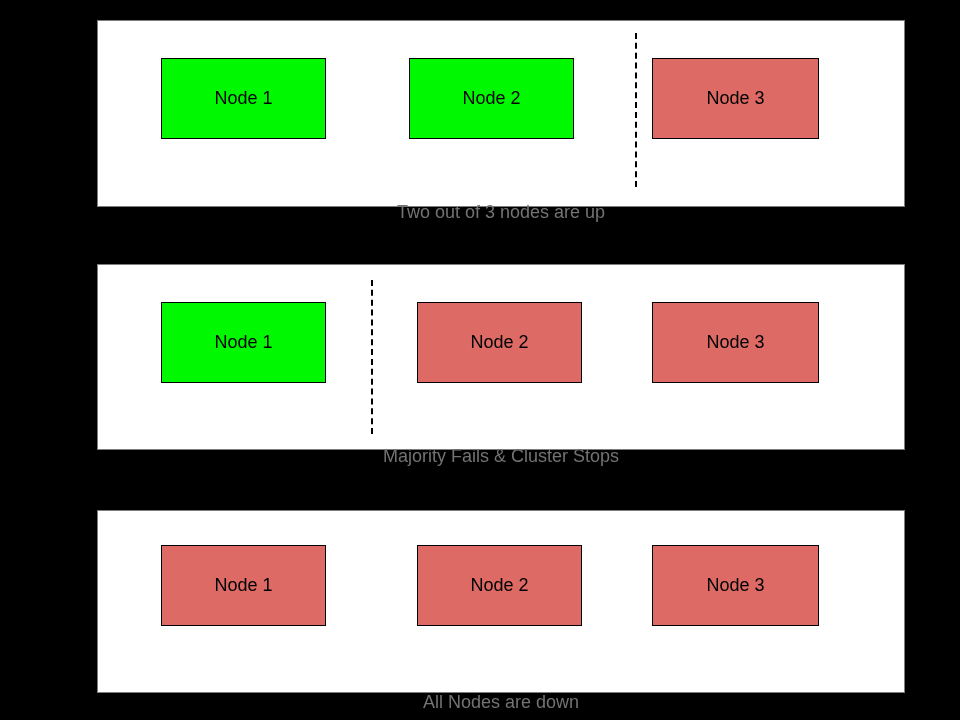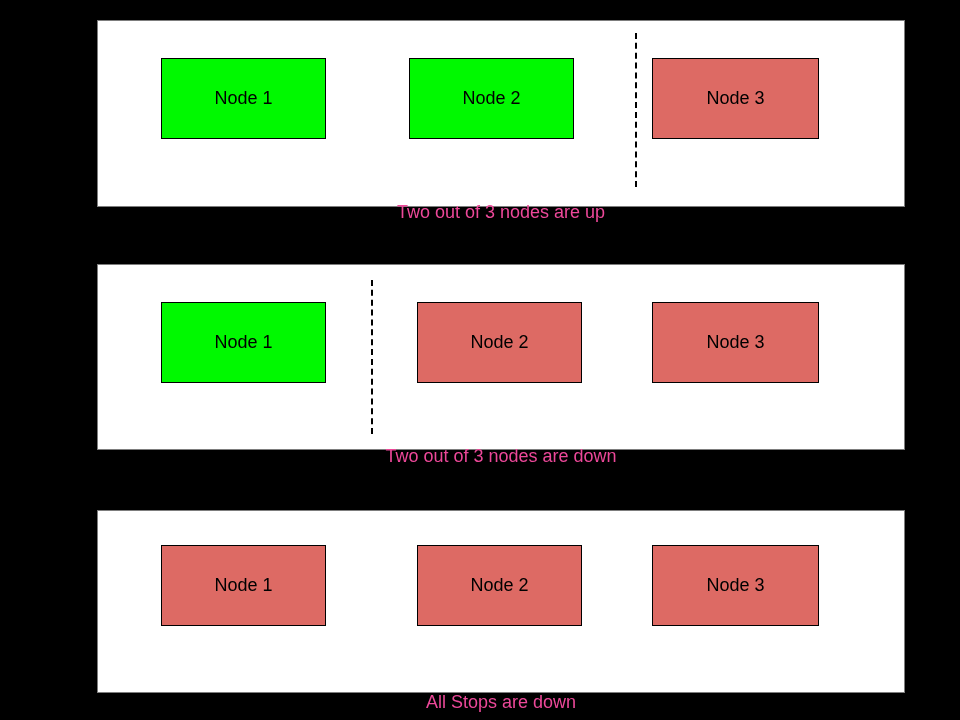--- a/index.html
+++ b/index.html
@@ -54,21 +54,21 @@
   .divider-p2 { left: 273px; top: 15px; height: 154px; }
 
   .caption {
     position: absolute;
     left: 0;
     right: 0;
     top: 136px;
     text-align: center;
     font-size: 18px;
     line-height: 22px;
-    color: #ec4899;
+    color: #737373;
     white-space: pre;
   }
 </style>
 </head>
 <body>
 
 <div class="canvas">
 
   <section class="panel panel-1">
     <div class="node n1" style="background: rgb(0, 249, 0);">
@@ -92,34 +92,33 @@
       <span>Node 1</span>
     </div>
     <div class="node n2b" style="background: rgb(221, 106, 100);">
       <span>Node 2</span>
     </div>
     <div class="node n3" style="background: rgb(221, 106, 100);">
       <span>Node 3</span>
     </div>
     <div class="divider divider-p2"></div>
     <div class="caption">
-      <div>Two out of 3 nodes are down</div>
       <div>Majority Fails &amp; Cluster Stops</div>
     </div>
   </section>
 
   <section class="panel panel-3">
     <div class="node n1" style="background: rgb(221, 106, 100);">
       <span>Node 1</span>
     </div>
     <div class="node n2b" style="background: rgb(221, 106, 100);">
       <span>Node 2</span>
     </div>
     <div class="node n3" style="background: rgb(221, 106, 100);">
       <span>Node 3</span>
     </div>
     <div class="caption">
-      <div>All Stops are down</div>
+      <div>All Nodes are down</div>
       
     </div>
   </section>
 
 </div>
 
 </body></html>

